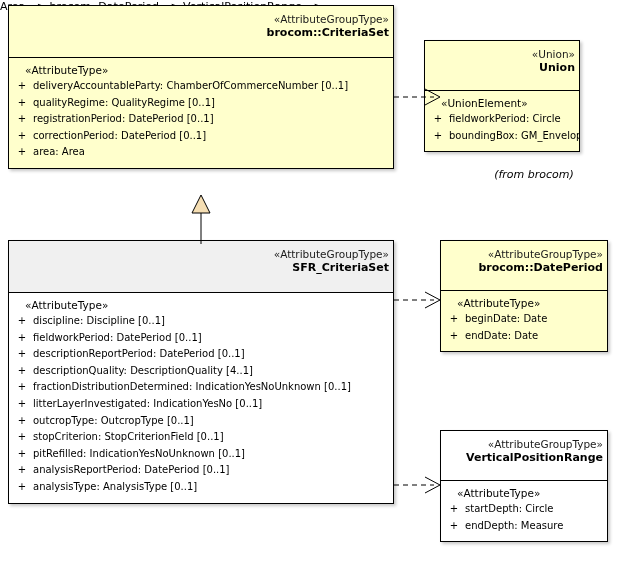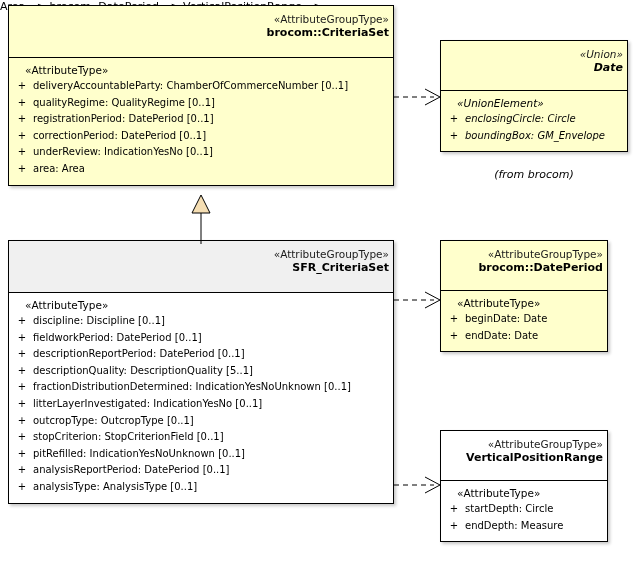--- a/index.html
+++ b/index.html
@@ -74,21 +74,21 @@
 
   
   .fill-yellow   { background: #ffffcc; }
   .head-grey     { background: #f0f0f0; }
   .fill-white    { background: #ffffff; }
 
   
   #box-criteriaset       { left: 8px;   top: 5px;   width: 386px; }
   #box-criteriaset .uml-head { height: 52px; }
 
-  #box-area              { left: 440px; top: 40px;  width: 188px; font-style: italic; }
+  #box-area              { left: 424px; top: 40px;  width: 156px; }
   #box-area .uml-head    { height: 50px; }
 
   #box-sfr-criteriaset   { left: 8px;   top: 240px; width: 386px; }
   #box-sfr-criteriaset .uml-head { height: 52px; }
 
   #box-dateperiod        { left: 440px; top: 240px; width: 168px; }
   #box-dateperiod .uml-head { height: 50px; }
 
   #box-vposrange         { left: 440px; top: 430px; width: 168px; }
   #box-vposrange .uml-head { height: 50px; }
@@ -127,38 +127,35 @@
     <div class="attr-row">
       <span class="vis">+</span><span class="attr-txt">qualityRegime: QualityRegime [0..1]</span>
     </div>
     <div class="attr-row">
       <span class="vis">+</span><span class="attr-txt">registrationPeriod: DatePeriod [0..1]</span>
     </div>
     <div class="attr-row">
       <span class="vis">+</span><span class="attr-txt">correctionPeriod: DatePeriod [0..1]</span>
     </div>
     <div class="attr-row">
-      <span class="vis">+</span><span class="attr-txt">underReview: IndicationYesNo [0..1]</span>
-    </div>
-    <div class="attr-row">
       <span class="vis">+</span><span class="attr-txt">area: Area</span>
     </div>
   </div>
 </div>
 
 
 <div class="uml-box fill-yellow" id="box-area">
   <div class="uml-head fill-yellow">
     <span class="stereo">«Union»</span>
-    <span class="cls-name">Date</span>
+    <span class="cls-name">Union</span>
   </div>
   <div class="uml-body fill-yellow">
     <div class="sect-stereo">«UnionElement»</div>
     <div class="attr-row">
-      <span class="vis">+</span><span class="attr-txt">enclosingCircle: Circle</span>
+      <span class="vis">+</span><span class="attr-txt">fieldworkPeriod: Circle</span>
     </div>
     <div class="attr-row">
       <span class="vis">+</span><span class="attr-txt">boundingBox: GM_Envelope</span>
     </div>
   </div>
 </div>
 
 <div class="from-note" id="note-from-brocom">(from brocom)</div>
 
 
@@ -172,21 +169,21 @@
     <div class="attr-row">
       <span class="vis">+</span><span class="attr-txt">discipline: Discipline [0..1]</span>
     </div>
     <div class="attr-row">
       <span class="vis">+</span><span class="attr-txt">fieldworkPeriod: DatePeriod [0..1]</span>
     </div>
     <div class="attr-row">
       <span class="vis">+</span><span class="attr-txt">descriptionReportPeriod: DatePeriod [0..1]</span>
     </div>
     <div class="attr-row">
-      <span class="vis">+</span><span class="attr-txt">descriptionQuality: DescriptionQuality [5..1]</span>
+      <span class="vis">+</span><span class="attr-txt">descriptionQuality: DescriptionQuality [4..1]</span>
     </div>
     <div class="attr-row">
       <span class="vis">+</span><span class="attr-txt">fractionDistributionDetermined: IndicationYesNoUnknown [0..1]</span>
     </div>
     <div class="attr-row">
       <span class="vis">+</span><span class="attr-txt">litterLayerInvestigated: IndicationYesNo [0..1]</span>
     </div>
     <div class="attr-row">
       <span class="vis">+</span><span class="attr-txt">outcropType: OutcropType [0..1]</span>
     </div>

